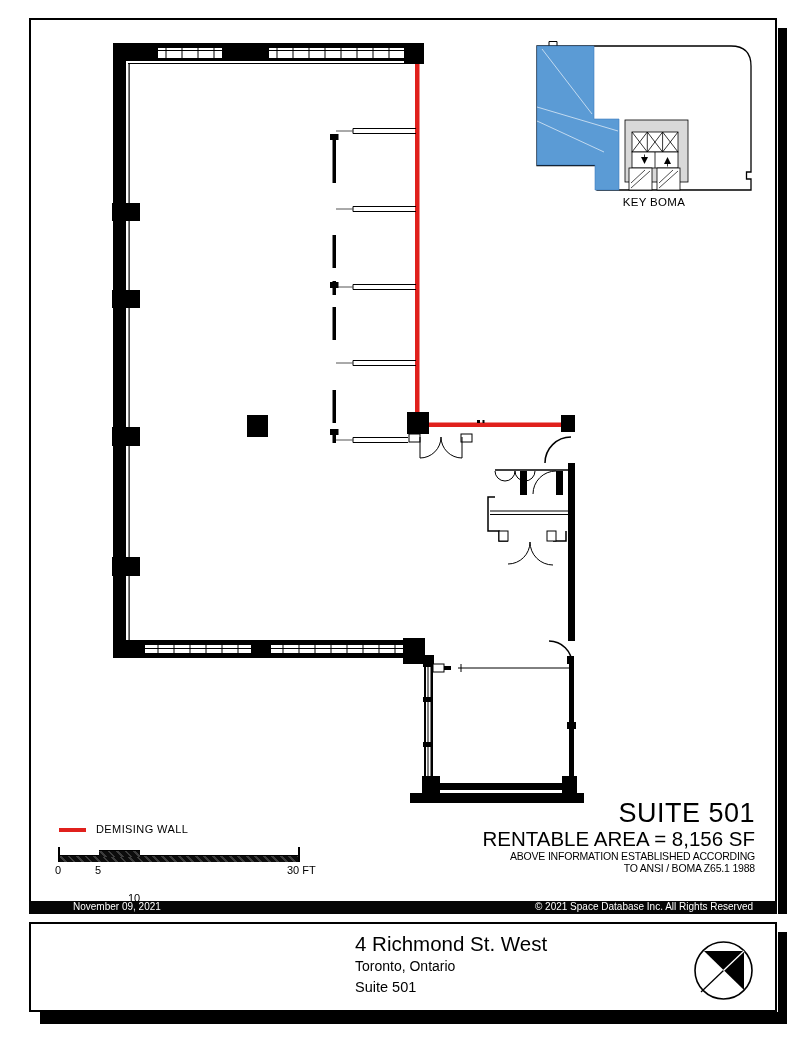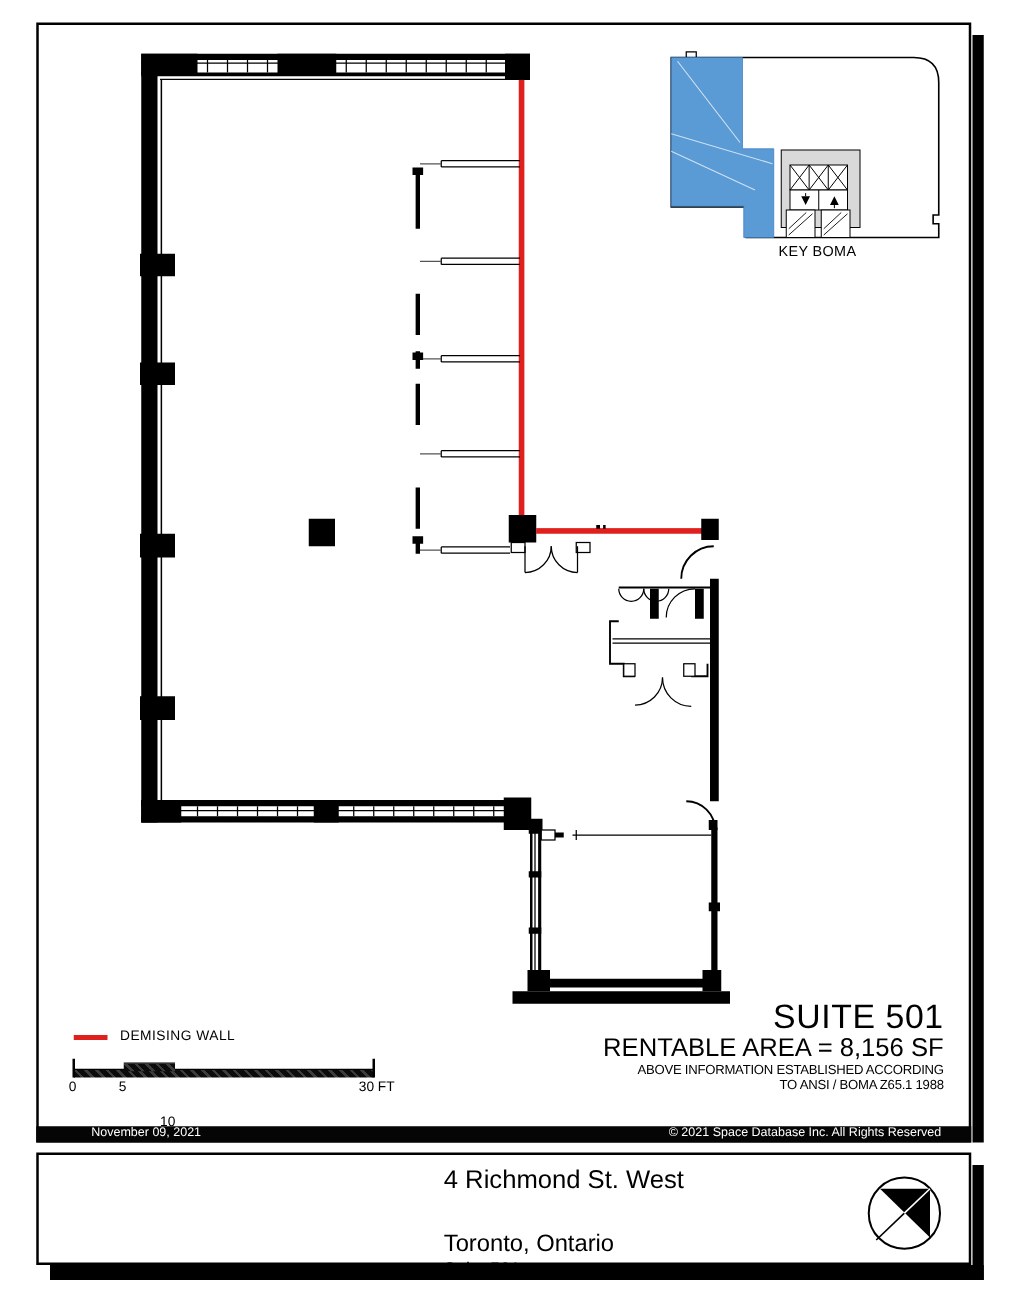--- a/index.html
+++ b/index.html
@@ -13,21 +13,21 @@
     border:2px solid #000; box-sizing:border-box; background:#fff; }
   .shadow { background:#000; }
   .footer-bar { left:29px; top:901px; width:748px; height:13px; background:#050505;
     display:flex; justify-content:space-between; 
     font-size:10px; color:#fff; box-sizing:border-box; padding:0 24px 0 44px; }
   
   .address-box { left:29px; top:922px; width:748px; height:90px;
     border:2px solid #000; box-sizing:border-box; background:#fff; }
   .address-text { left:355px; top:932px; }
   .address-text .l1 { font-size:20.5px; line-height:23px; }
-  .address-text .l2 { font-size:19px; line-height:23px;margin-top:29px; }
+  .address-text .l2 { font-size:14px; line-height:23px; }
   .address-text .l3 { font-size:14.5px; line-height:19px; }
   
   .title-block { right:54px; top:799px; text-align:right; }
   .title-suite { font-size:27px; line-height:28px; letter-spacing:.5px; }
   .title-area { font-size:20.5px; line-height:22px; margin-top:1px; }
   .title-note { font-size:10.5px; line-height:12px; letter-spacing:-0.2px; }
   .title-note:first-of-type { margin-top:4px; }
   
   .legend-swatch { left:59px; top:828px; width:27px; height:4px; background:var(--red,#e0201c); }
   .legend-label { left:96px; top:823px; font-size:11px; letter-spacing:.4px; }

